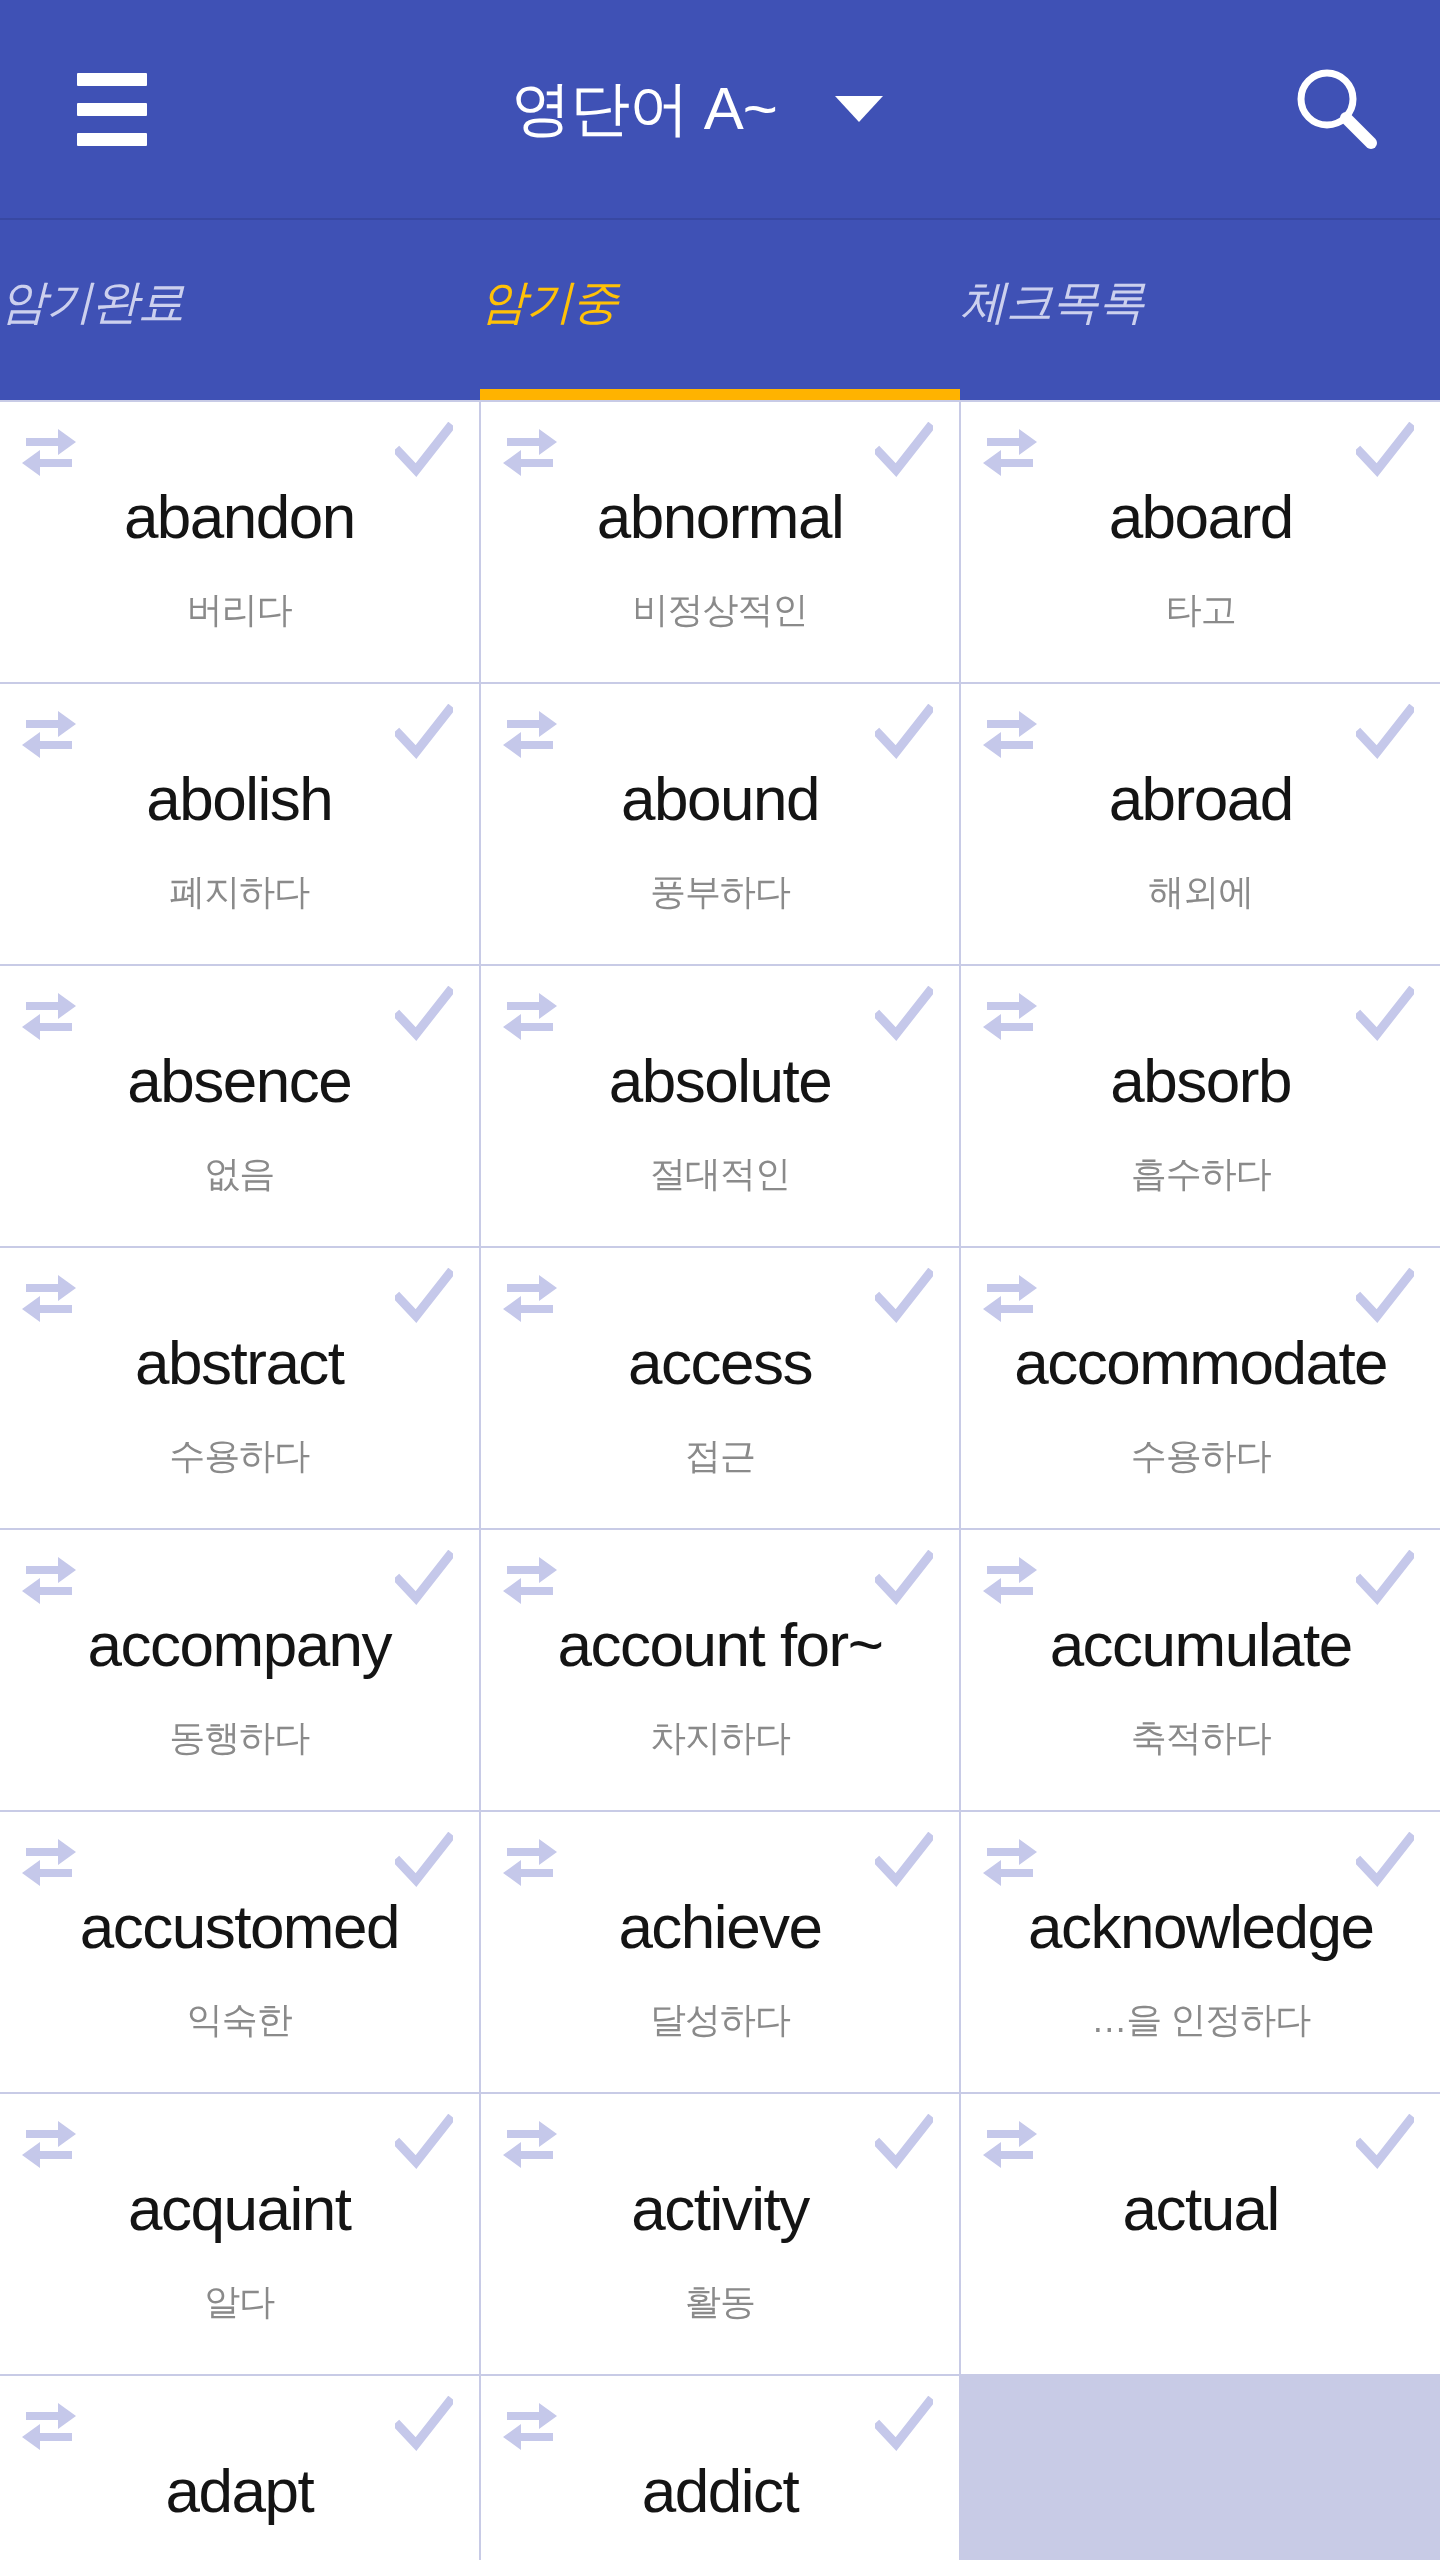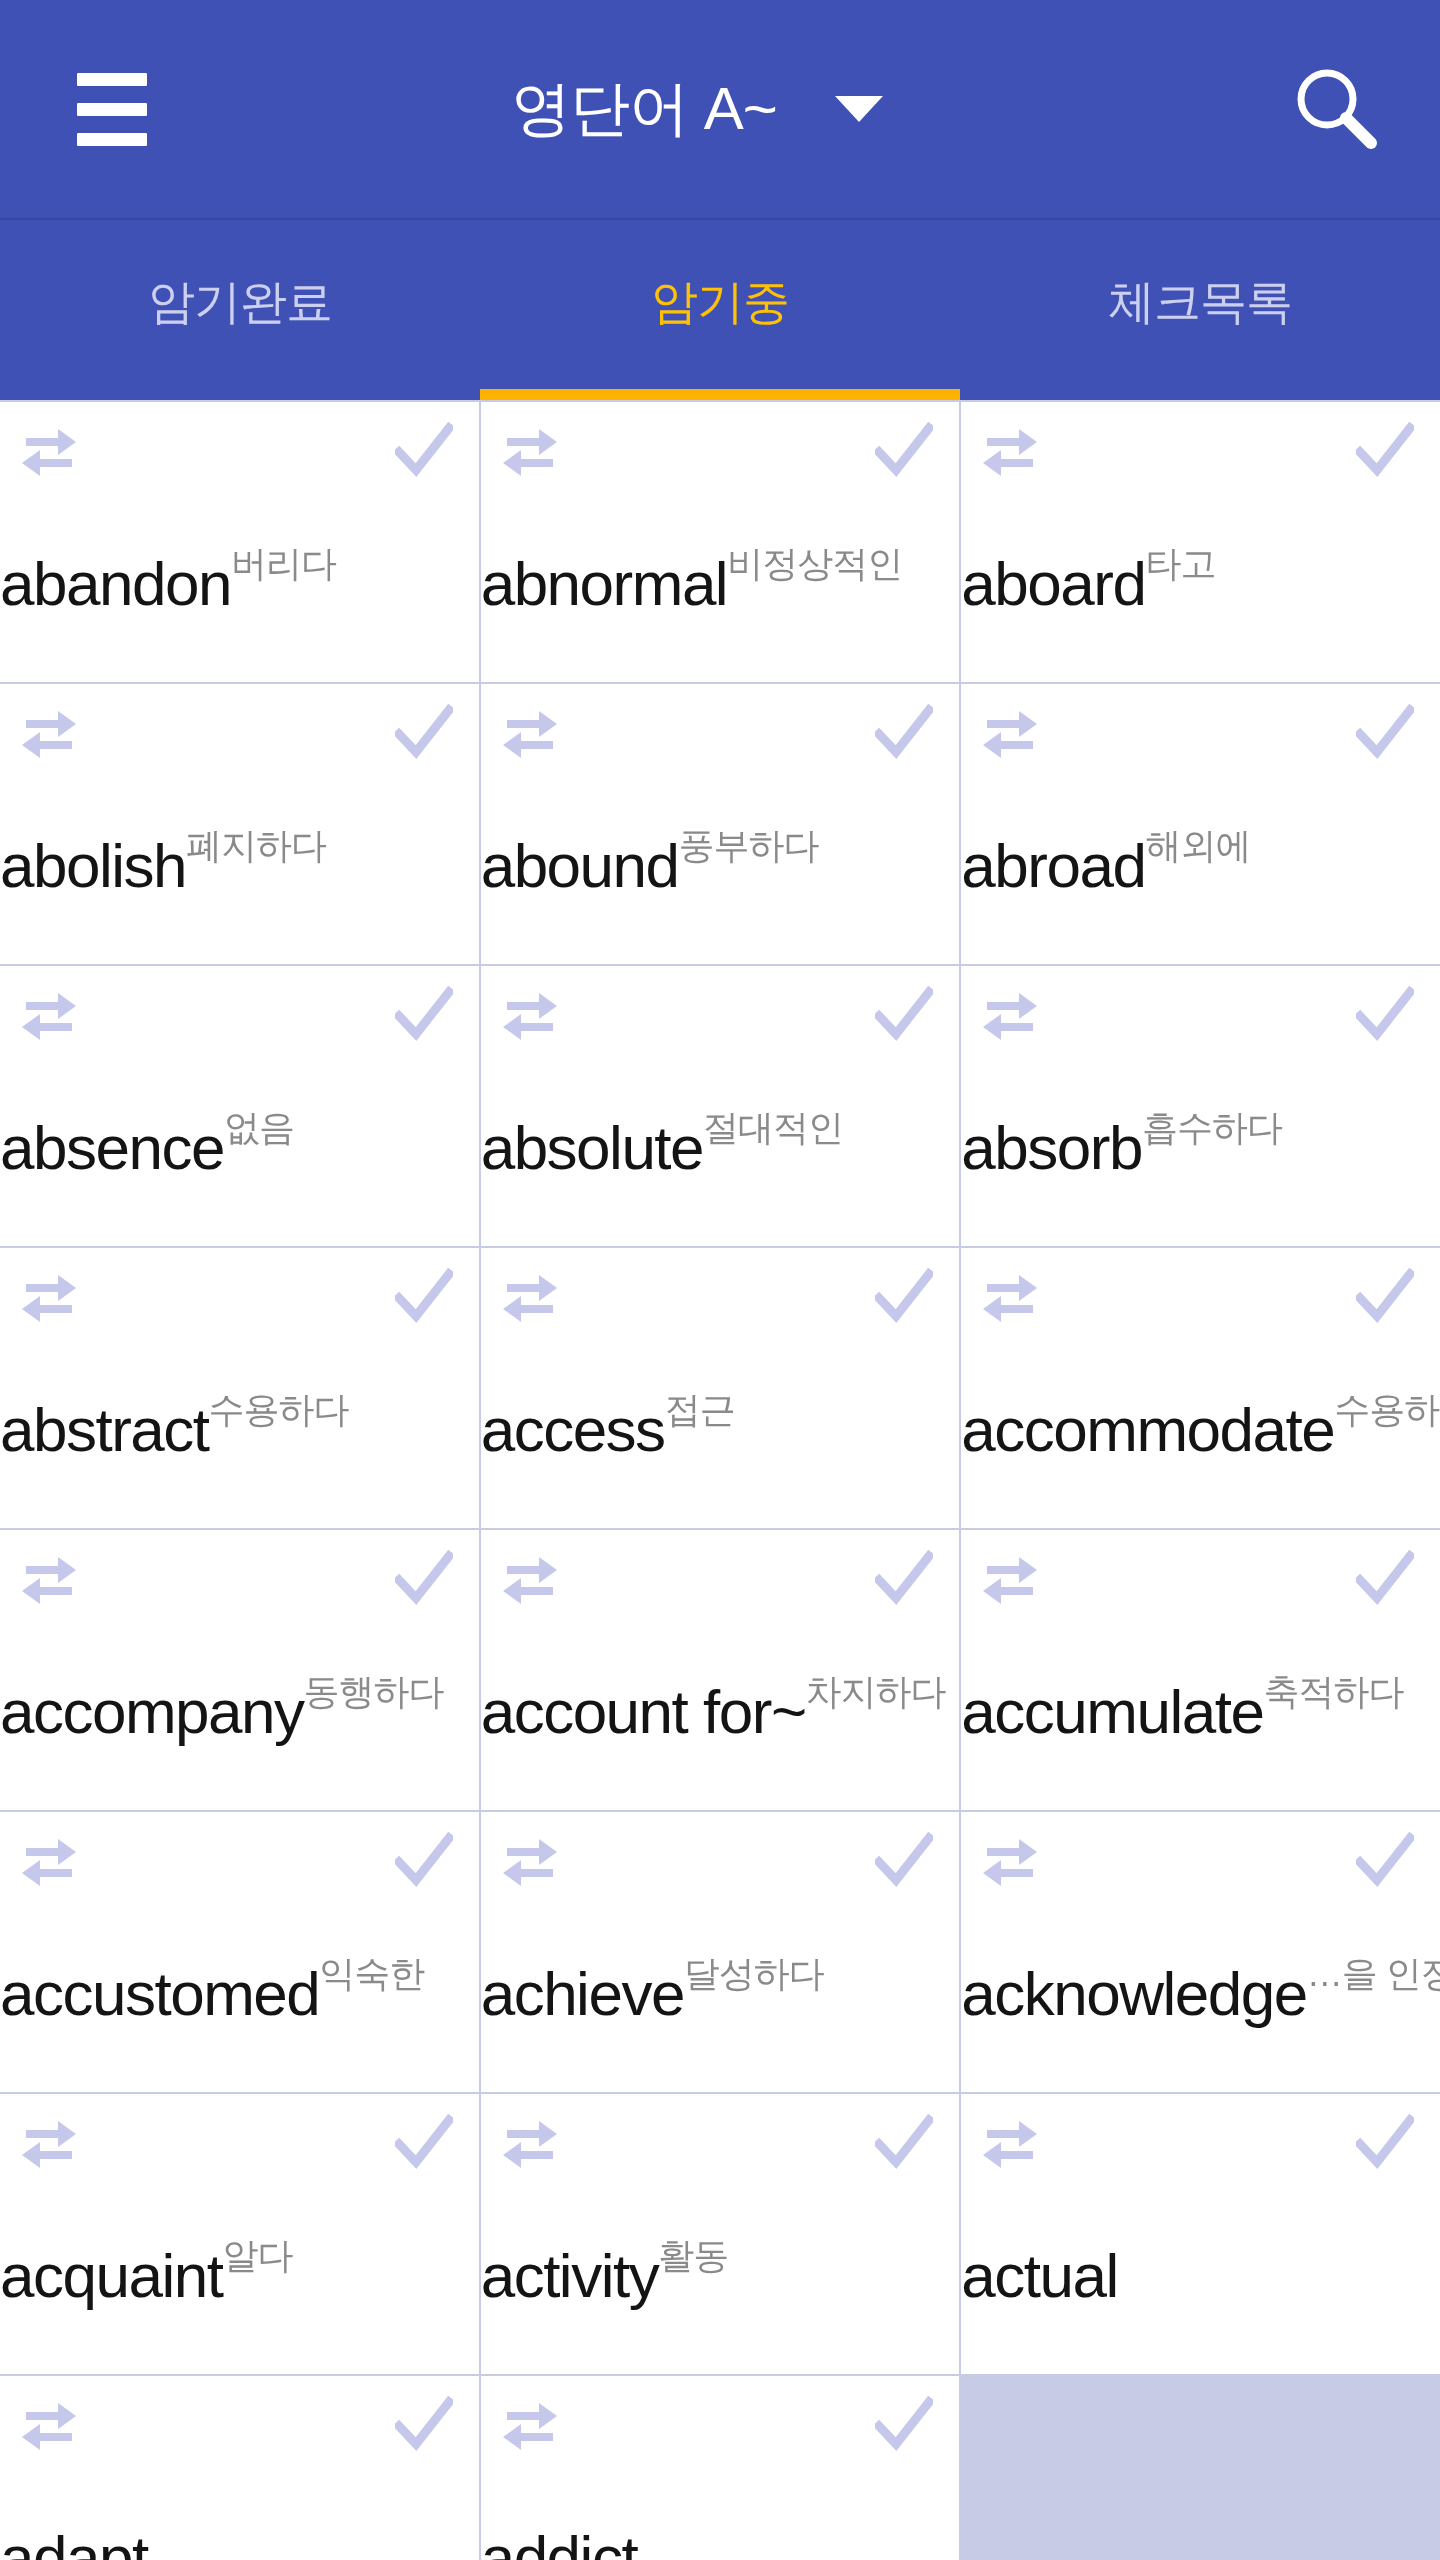--- a/index.html
+++ b/index.html
@@ -69,24 +69,25 @@
     position:relative;
     height:182px;
     background:#3f51b5;
     display:flex;
     box-shadow:inset 0 2px 0 rgba(0,0,0,.10);
   }
   .tab{
     flex:1 1 0;
     display:flex;
     align-items:center;
-    justify-content:center;
+    justify-content:flex-start;
     cursor:pointer;
     position:relative;
     padding-bottom:14px;
+    font-style:italic;
   }
   .tab-label{
     font-size:47px;
     font-weight:400;
     color:#ccd0ee;
     letter-spacing:-1px;
     white-space:nowrap;
   }
   .tab.active .tab-label{ color:#ffc107; }
   .tab.active::after{
@@ -105,20 +106,21 @@
     gap:2px;
     padding-top:2px;
     height:2160px;
     align-content:start;
     grid-auto-rows:280px;
   }
   .word-card{
     position:relative;
     background:#ffffff;
     display:flex;
+    flex-direction:column;
     align-items:center;
     justify-content:flex-start;
     cursor:pointer;
     overflow:hidden;
   }
   .card-swap-icon{
     position:absolute;
     left:18px; top:22px;
     width:62px; height:52px;
     cursor:pointer;

